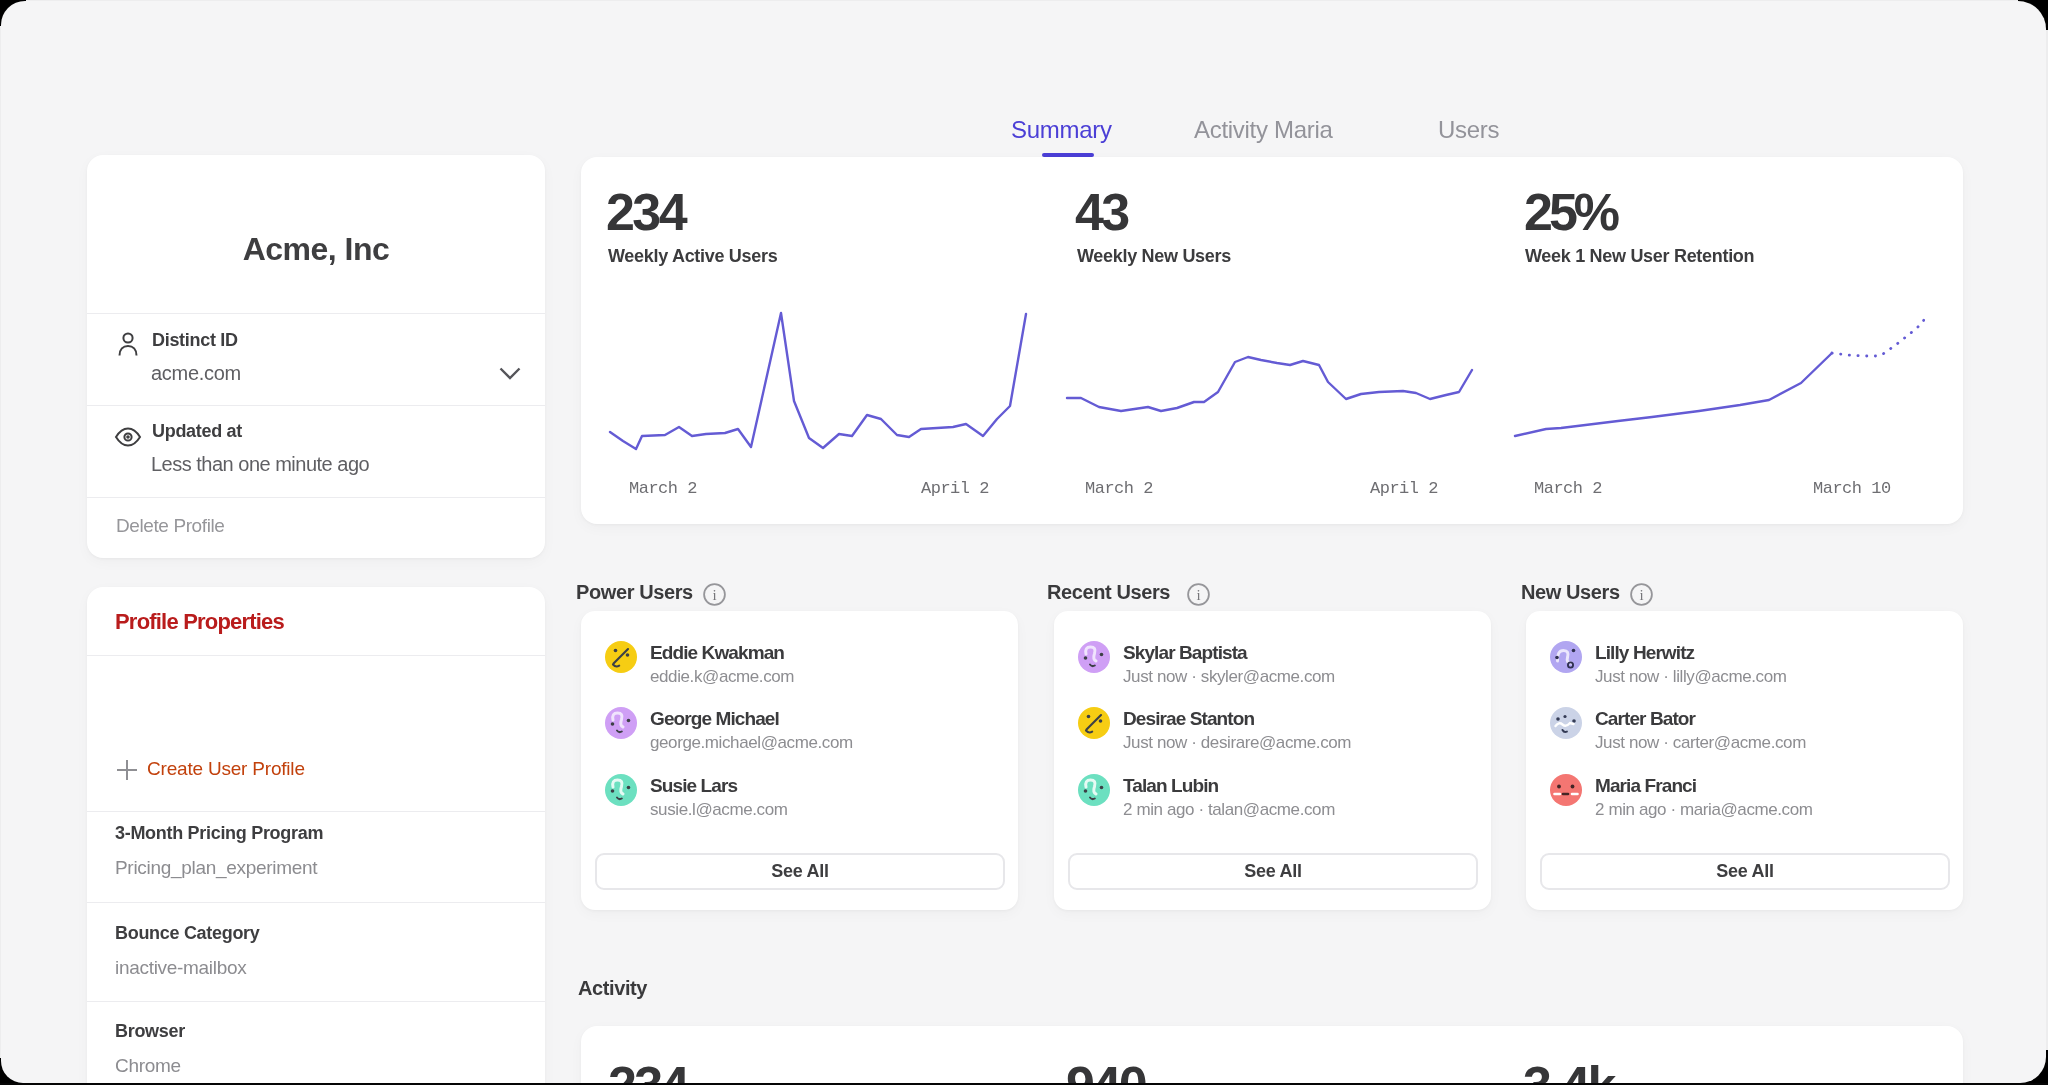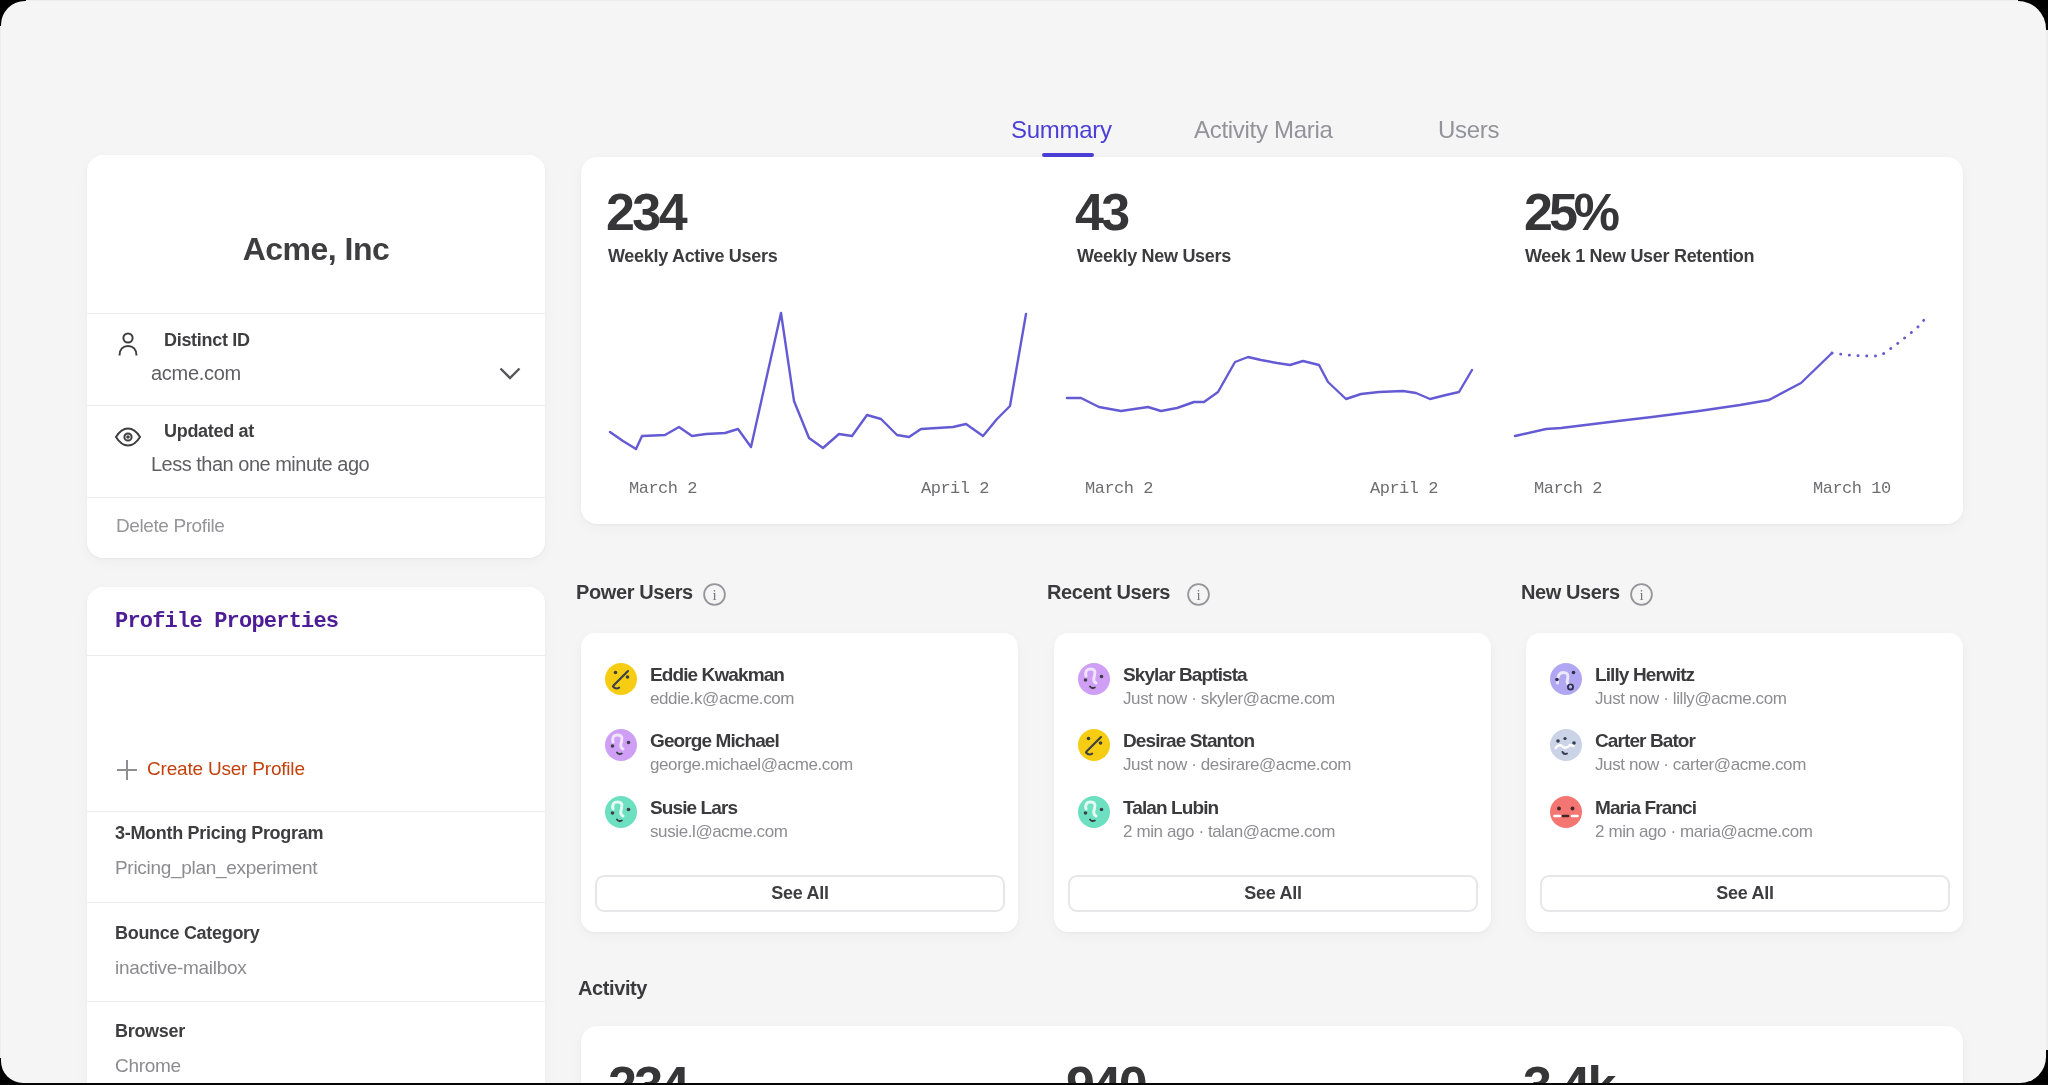--- a/index.html
+++ b/index.html
@@ -21,48 +21,48 @@
 #pcard { left:86px; top:154px; width:458px; height:403px; }
 .avatar {
   position:absolute; left:244px; top:81px; width:144px; height:144px;
   border-radius:50%; background:#36a46a; border:6px solid #fff; z-index:5;
   color:#fff; font-size:54px; font-weight:bold; text-align:center; line-height:130px;
   letter-spacing:-1.5px;
   box-shadow:0 2px 6px rgba(0,0,0,0.06);
 }
 .acme { position:absolute; left:0; right:0; top:76px; text-align:center;
   font-size:32px; font-weight:700; color:#3e3e40; letter-spacing:-0.5px;}
-.rowlab { position:absolute; font-size:18px; font-weight:700; color:#3e3e40; letter-spacing:-0.3px;margin-left:12px; }
+.rowlab { position:absolute; font-size:18px; font-weight:700; color:#3e3e40; letter-spacing:-0.3px; }
 .rowval { position:absolute; font-size:20px; color:#5f5f63; letter-spacing:-0.3px; }
 .grayval { color:#96969a; font-size:19px; letter-spacing:-0.4px; }
 
 
 #propcard { left:86px; top:586px; width:458px; height:600px; }
-.ptitle { position:absolute; left:28px; top:22px; font-size:22px; font-weight:700; color:#4c1d95; letter-spacing:-0.8px;font-family:Liberation Mono, monospace; }
+.ptitle { position:absolute; left:28px; top:22px; font-size:22px; font-weight:700; color:#b91c1c; letter-spacing:-0.8px; }
 .search { position:absolute; left:31px; top:93px; width:396px; height:51px; border-radius:13px; background:#f2f2f3; }
 .search span { position:absolute; left:49px; top:13px; font-size:21px; color:#a9a9ad; letter-spacing:-0.2px; }
 .create { position:absolute; left:60px; top:171px; font-size:19px; color:#c2410c; letter-spacing:-0.2px; }
 .plab { position:absolute; left:28px; font-size:18px; font-weight:700; color:#3e3e40; letter-spacing:-0.3px; }
 .pval { position:absolute; left:28px; font-size:19px; color:#8c8c90; letter-spacing:-0.3px; }
 
 
 .tab { position:absolute; top:115px; font-size:24px; font-weight:400; color:#93939a; letter-spacing:-0.3px; }
 .tab.on { color:#4b3fd6; }
 .tabline { position:absolute; top:152px; width:52px; height:4px; border-radius:2px; background:#4b3fd6; }
 
 
 #sumcard { left:580px; top:156px; width:1382px; height:367px; }
 .bignum { position:absolute; font-size:52px; font-weight:700; color:#363638; letter-spacing:-2.6px; line-height:52px; }
 .biglab { position:absolute; font-size:18px; font-weight:700; color:#3c3c3e; letter-spacing:-0.3px; }
 .axlab { position:absolute; font-size:17px; color:#6e6e72; font-family:"Liberation Mono", monospace; letter-spacing:-0.5px; }
 .chart { position:absolute; }
 
 
 .sechead { position:absolute; font-size:20px; font-weight:700; color:#3a3a3c; letter-spacing:-0.4px; }
-.ucard { top:632px; width:437px; height:299px; border-radius:14px; }
+.ucard { top:610px; width:437px; height:299px; border-radius:14px; }
 .uav { position:absolute; left:24px; width:32px; height:32px; }
 .uname { position:absolute; left:69px; font-size:19px; font-weight:700; color:#3b3b3d; letter-spacing:-0.9px; }
 .umeta { position:absolute; left:69px; font-size:17px; color:#8d8d91; letter-spacing:-0.4px; }
 .seeall { position:absolute; left:14px; right:13px; top:242px; height:37px;
   border:2px solid #e7e7ea; border-radius:9px; background:#fff;
   font-size:18px; font-weight:700; color:#3e3e40; text-align:center; line-height:33px; letter-spacing:-0.3px; }
 
 
 #actcard { left:580px; top:1025px; width:1382px; height:300px; }
 </style>

